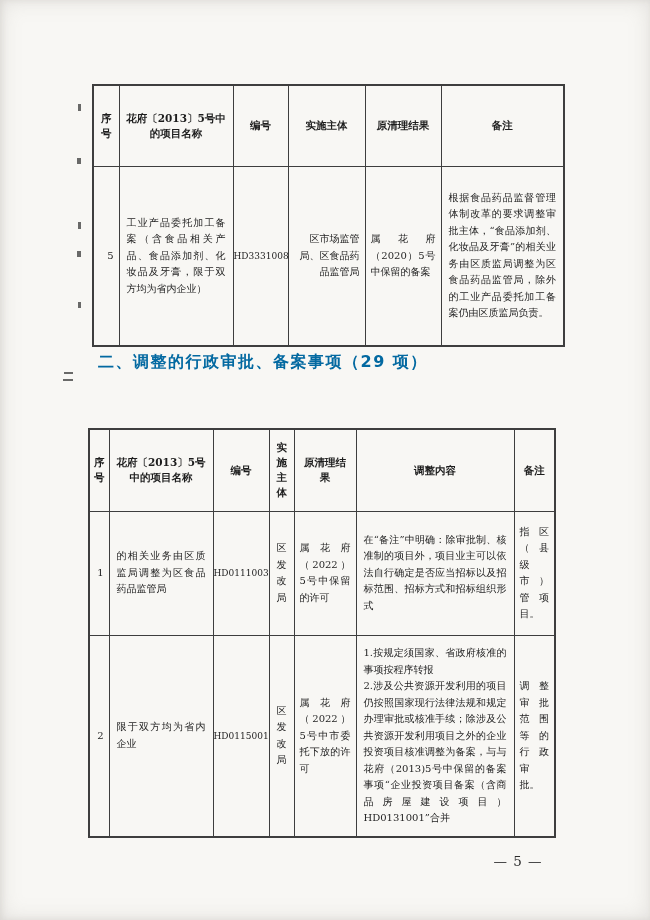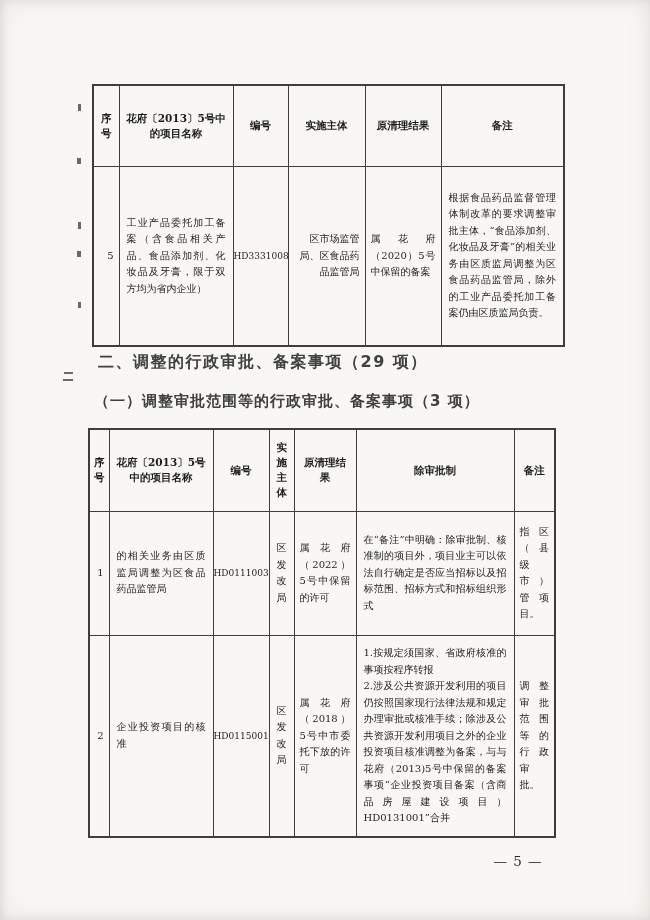--- a/index.html
+++ b/index.html
@@ -43,21 +43,21 @@
   .just{text-align:justify;}
   .code{font-size:9px;letter-spacing:0;text-align:center;padding:2px 0;}
   .prelines{white-space:pre-line;}
   .namecell{padding:2px 7px;}
   .remarkcell{padding:4px 7px;margin-left:36px;}
   .vertcell{padding:0 7px;text-align:right;}
   .heading{
     position:absolute;
     font-family:"DejaVu Sans","Liberation Sans",sans-serif;
     font-weight:bold;
-    color:#404040;
+    color:#0369a1;
   }
   #heading-section{left:98px;top:352px;font-size:16px;letter-spacing:1.5px;}
   #heading-subsection{left:94px;top:392px;font-size:15px;letter-spacing:1px;}
   #page-number{
     position:absolute;
     left:480px;top:853px;width:76px;
     text-align:center;
     font-size:13.5px;
     color:#2a2a2a;
     letter-spacing:1px;
@@ -111,57 +111,56 @@
       <td class="just namecell">工业产品委托加工备案（含食品相关产品、食品添加剂、化妆品及牙膏，限于双方均为省内企业）</td>
       <td class="code">HD3331008</td>
       <td class="center">区市场监管局、区食品药品监管局</td>
       <td class="just">属花府（2020）5号中保留的备案</td>
       <td class="just remarkcell">根据食品药品监督管理体制改革的要求调整审批主体，“食品添加剂、化妆品及牙膏”的相关业务由区质监局调整为区食品药品监管局，除外的工业产品委托加工备案仍由区质监局负责。</td>
     </tr>
   </tbody>
     </table>
 
   <div class="heading" id="heading-section">二、调整的行政审批、备案事项（29 项）</div>
-  <div class="heading" id="heading-subsection">（一）调整审批范围等的行政审批、备案事项（3 项）</div>
 
   <table id="table2">
     <colgroup>
       <col style="width:20px">
         <col style="width:104px">
         <col style="width:56px">
         <col style="width:25px">
       <col style="width:62px">
         <col style="width:158px">
         <col style="width:41px">
     </colgroup>
     <tbody>
         <tr style="height:82px">
       <th style="padding:2px 3px">序号</th>
       <th>花府〔2013〕5号中的项目名称</th>
       <th>编号</th>
       <th style="padding:2px 7px">实施主体</th>
       <th>原清理结果</th>
-      <th>除审批制</th>
+      <th>调整内容</th>
       <th>备注</th>
     </tr>
     <tr style="height:124px">
       <td class="center">1</td>
       <td class="just namecell">的相关业务由区质监局调整为区食品药品监管局</td>
       <td class="code">HD0111003</td>
       <td class="vertcell">区发改局</td>
       <td class="just">属花府（2022）5号中保留的许可</td>
       <td class="just remarkcell">在“备注”中明确：除审批制、核准制的项目外，项目业主可以依法自行确定是否应当招标以及招标范围、招标方式和招标组织形式</td>
       <td class="just">指 区（县级市）管项目。</td>
     </tr>
     <tr style="height:202px">
       <td class="center">2</td>
-      <td class="just namecell">企业投资项目的核准</td>
+      <td class="just namecell">限于双方均为省内企业</td>
       <td class="code">HD0115001</td>
       <td class="vertcell">区发改局</td>
-      <td class="just">属花府（2018）5号中市委托下放的许可</td>
+      <td class="just">属花府（2022）5号中市委托下放的许可</td>
       <td class="just remarkcell prelines">1.按规定须国家、省政府核准的事项按程序转报
 2.涉及公共资源开发利用的项目仍按照国家现行法律法规和规定办理审批或核准手续；除涉及公共资源开发利用项目之外的企业投资项目核准调整为备案，与与花府（2013)5号中保留的备案事项“企业投资项目备案（含商品房屋建设项目）HD0131001”合并</td>
       <td class="just">调整审批范围等的行政审批。</td>
     </tr>
   </tbody>
     </table>
 
   <div id="page-number">— 5 —</div>
 
 </div>

